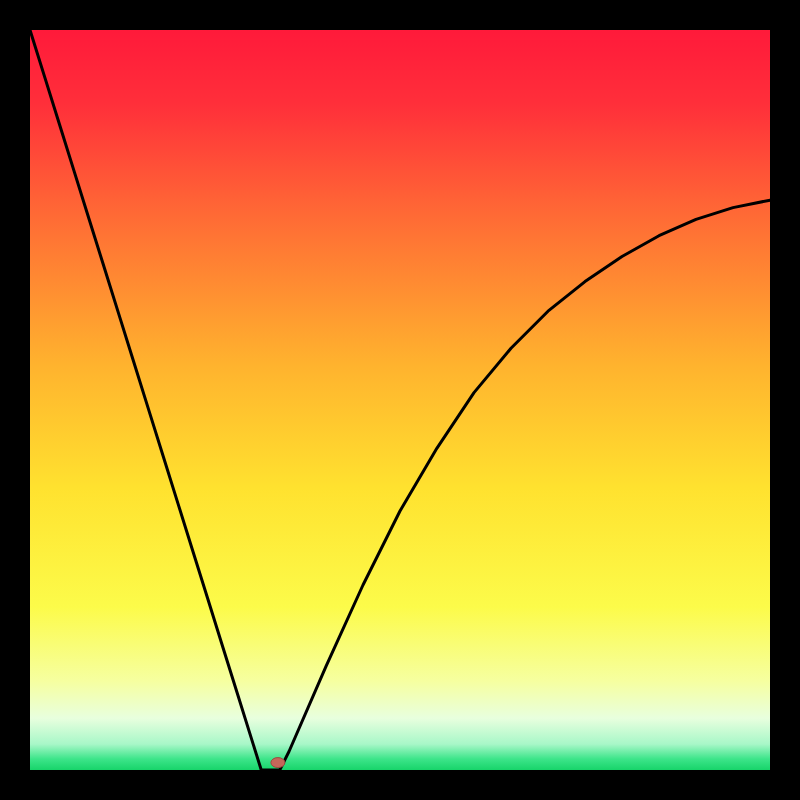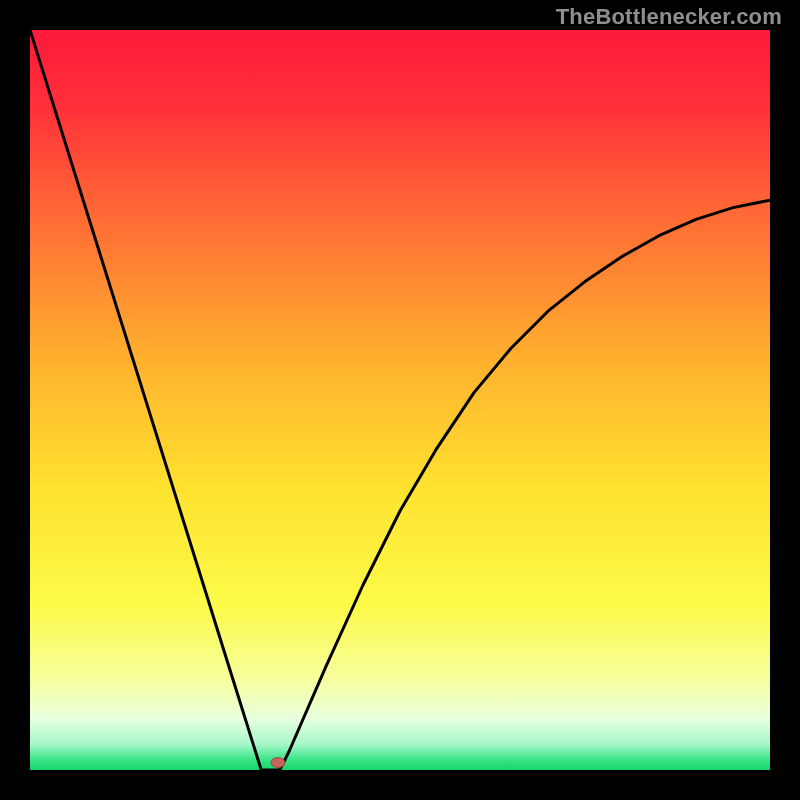--- a/index.html
+++ b/index.html
@@ -46,14 +46,13 @@
           <stop offset="93%" stop-color="#e8ffde"></stop>
           <stop offset="96.5%" stop-color="#a8f7c8"></stop>
           <stop offset="98.5%" stop-color="#3de58a"></stop>
           <stop offset="100%" stop-color="#17d46a"></stop>
         </linearGradient>
     </defs>
     <rect id="plot-bg" fill="url(#bg-grad)" x="30" y="30" width="740" height="740"></rect>
     <path id="curve" fill="none" d="M30.00 30.00 L44.80 77.36 L59.60 124.72 L74.40 172.08 L89.20 219.44 L104.00 266.80 L118.80 314.16 L133.60 361.52 L148.40 408.88 L163.20 456.24 L178.00 503.60 L192.80 550.96 L207.60 598.32 L222.40 645.68 L237.20 693.04 L252.00 740.40 L261.25 770.00 L270.50 770.00 L279.75 770.00 L289.00 751.50 L326.00 666.40 L363.00 585.00 L400.00 511.00 L437.00 448.10 L474.00 392.60 L511.00 348.20 L548.00 311.20 L585.00 281.60 L622.00 256.44 L659.00 235.72 L696.00 219.44 L733.00 207.60 L770.00 200.20" stroke="#000000" stroke-width="3" stroke-linejoin="round" stroke-linecap="round"></path>
     <ellipse id="marker" cx="277.9" cy="762.6" rx="7" ry="5" fill="#c4675a" stroke="#9a4a40" stroke-width="1"></ellipse>
   </svg>
-  <div class="watermark">TheBottlenecker.com</div>
 </div>
 
 </body></html>

